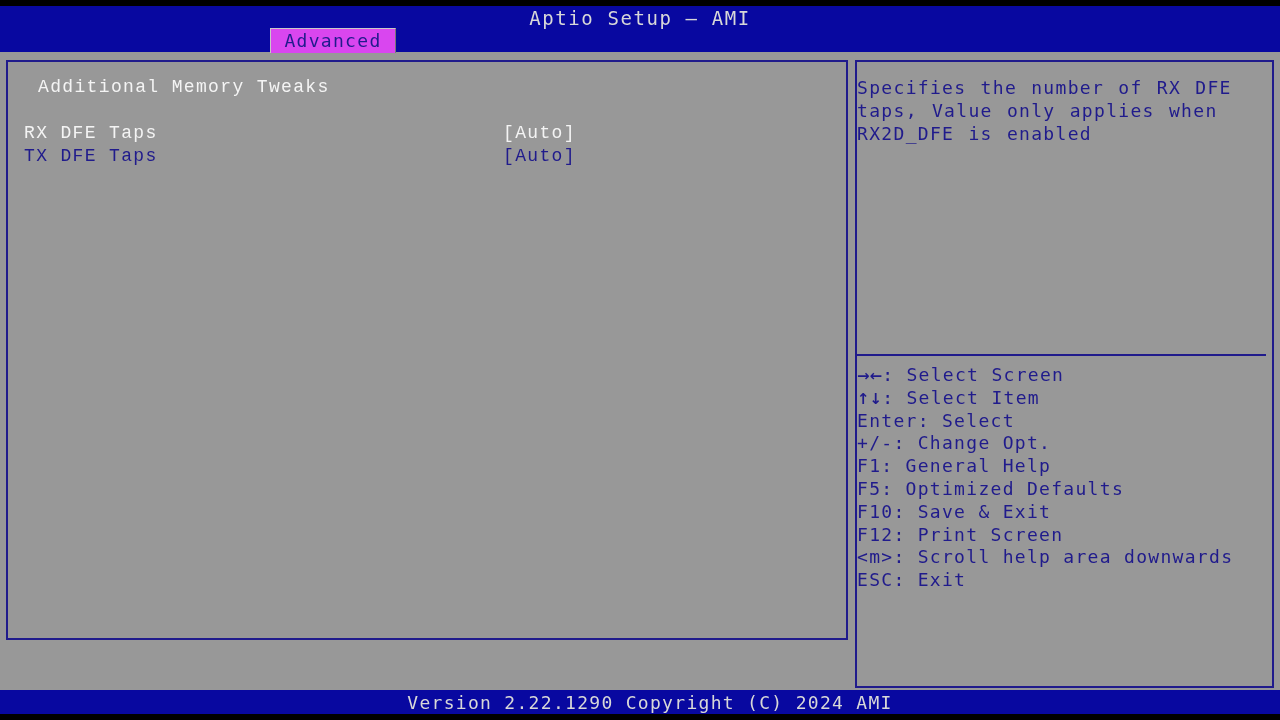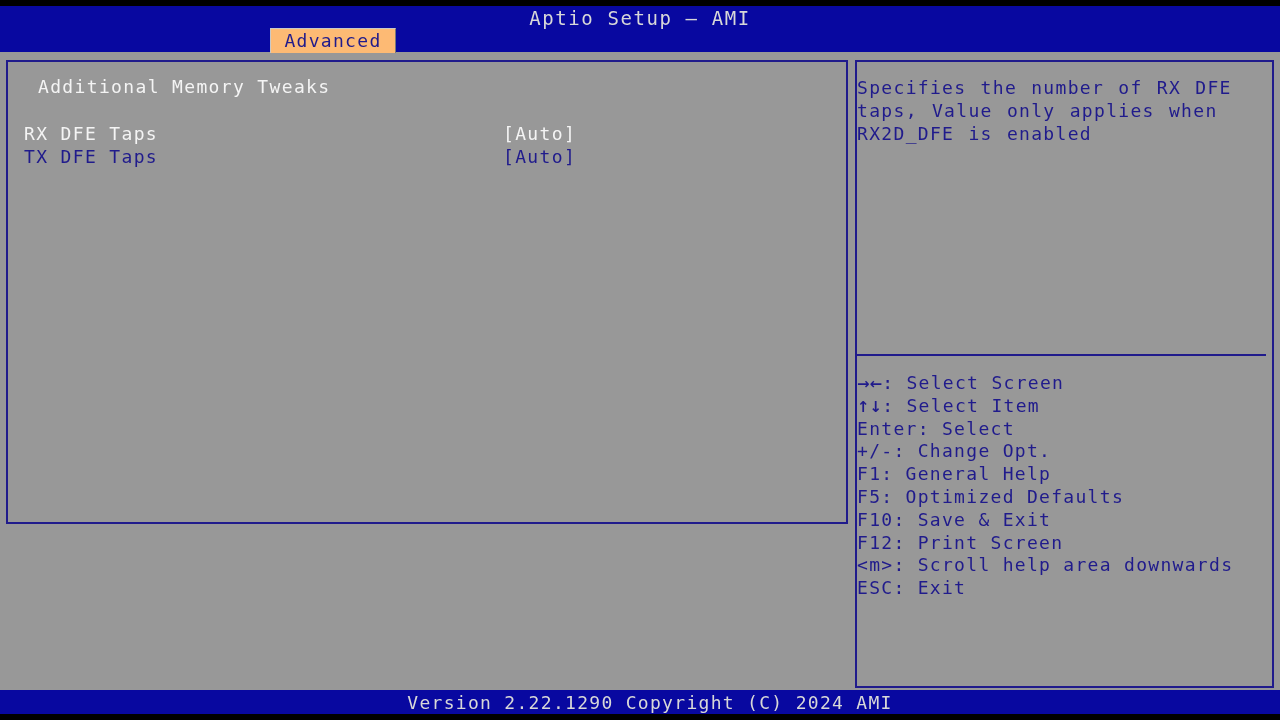--- a/index.html
+++ b/index.html
@@ -39,21 +39,21 @@
     letter-spacing: 1.6px;
     line-height: 22px;
     white-space: pre;
   }
 
   
   .tab {
     position: absolute;
     left: 270px; top: 28px;
     width: 126px; height: 25px;
-    background: #fdba74;
+    background: #d946ef;
     border-top: 1px solid #c8c8c8;
     border-left: 1px solid #c8c8c8;
     border-right: 1px solid #787878;
     box-sizing: border-box;
     text-align: center;
   }
   .tab-label {
     display: block;
     color: #201b8c;
     font-size: 18px;
@@ -64,21 +64,21 @@
 
   
   .panel {
     position: absolute;
     box-sizing: border-box;
     border: 2px solid #201b8c;
     background: #989898;
   }
   #left-panel {
     left: 6px; top: 60px;
-    width: 842px; height: 464px;
+    width: 842px; height: 580px; font-family: Liberation Mono, monospace;
   }
   #right-panel {
     left: 855px; top: 60px;
     width: 419px; height: 628px;
   }
 
   
   .section-heading {
     position: absolute;
     left: 30px; top: 14px;
@@ -127,21 +127,21 @@
     word-spacing: 2px;
   }
   .help-divider {
     position: absolute;
     left: 0px; top: 292px;
     width: 409px; height: 2px;
     background: #201b8c;
   }
   .keys-list {
     position: absolute;
-    left: 0px; top: 310px;
+    left: 0px; top: 302px;
     width: 409px;
   }
   .key-row {
     height: 22.8px;
     color: #201b8c;
     font-size: 18px;
     letter-spacing: 1.3px;
     line-height: 22.8px;
     white-space: pre;
   }

